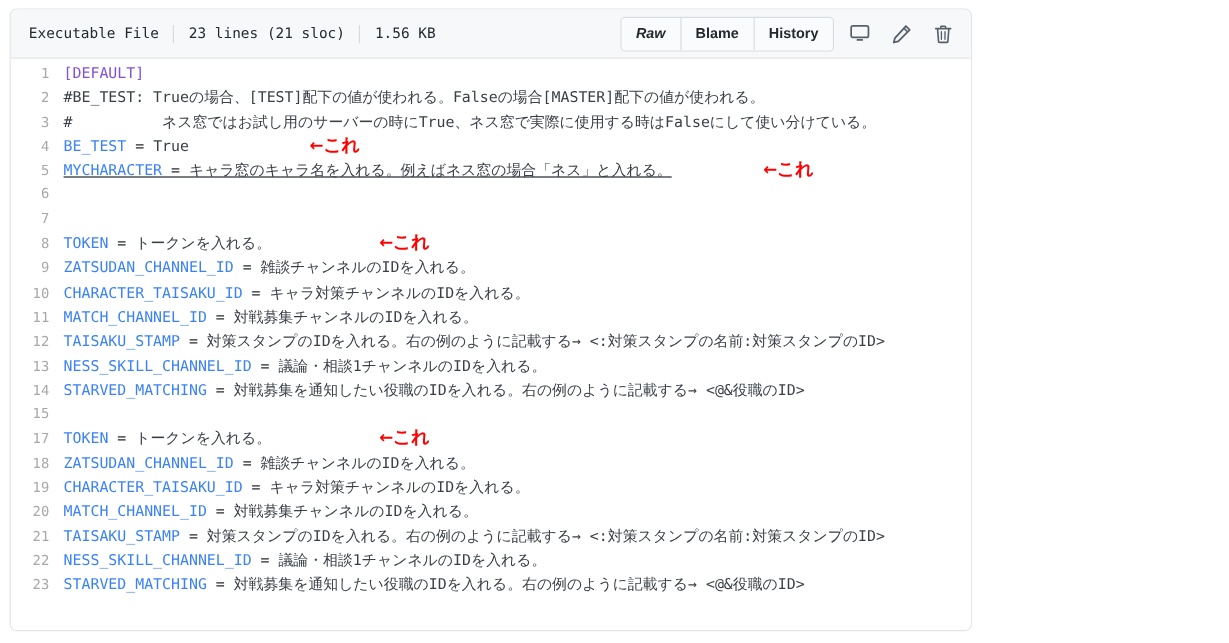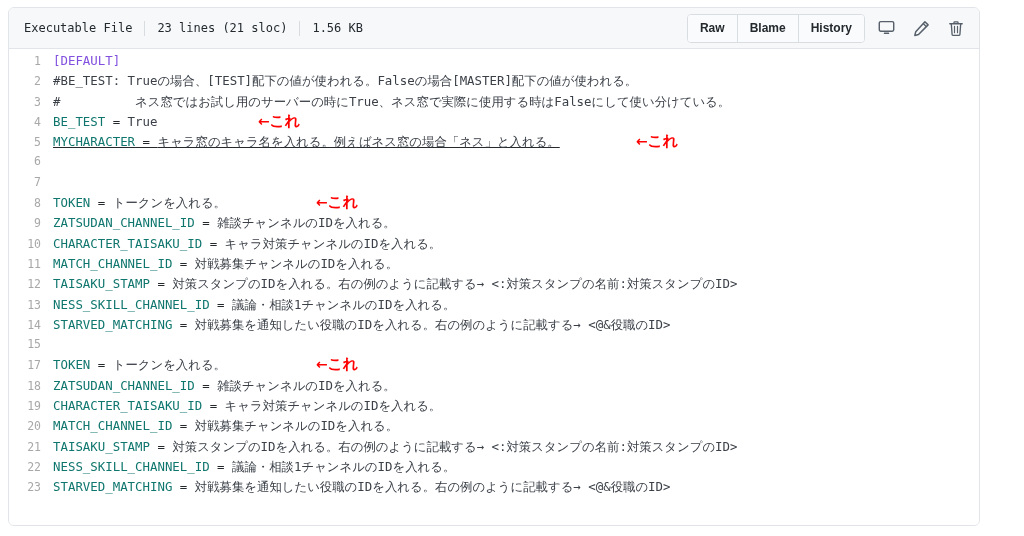--- a/index.html
+++ b/index.html
@@ -12,21 +12,21 @@
   }
   body {
     font-family: "Liberation Sans", sans-serif;
     -webkit-font-smoothing: antialiased;
   }
 
   .file-card {
     position: absolute;
     left: 8px;
     top: 7px;
-    width: 972px;
+    width: 802px;
     height: 519px;
     border: 1px solid #e1e4e8;
     border-radius: 6px;
     background: #ffffff;
     box-sizing: border-box;
     overflow: hidden;
   }
 
   
   .file-header {
@@ -73,21 +73,21 @@
     font-weight: bold;
     color: #24292e;
     background: #fafbfc;
     padding: 5px 12px 6px 12px;
     border: 0;
     border-left: 1px solid #d9dde2;
     line-height: 16px;
     cursor: pointer;
     white-space: nowrap;
   }
-  .btn-group .gbtn:first-child { border-left: 0; }
+  .btn-group .gbtn:first-child { border-left: 0; font-style: italic; }
 
   .icon-btn {
     width: 28px;
     height: 28px;
     margin-left: 7px;
     display: flex;
     align-items: center;
     justify-content: center;
     cursor: pointer;
     background: transparent;
@@ -122,21 +122,21 @@
     user-select: none;
   }
   .lc {
     font-family: "DejaVu Sans Mono", "Liberation Mono", monospace;
     font-size: 12.4px;
     color: #24292e;
     white-space: pre;
   }
   .tok-section { color: #8250df; }
   .tok-comment { color: #3b4048; }
-  .tok-key     { color: #0f766e; margin-top: 36px; }
+  .tok-key     { color: #3b82f6; margin-top: 36px; }
   .tok-eq      { color: #24292e; }
   .tok-val     { color: #3b4048; margin-top: 28px; }
 
   .note {
     color: #fe0000;
     font-family: "Liberation Sans", sans-serif;
     font-size: 15px;
     font-weight: bold;
     letter-spacing: -0.2px;
   }

